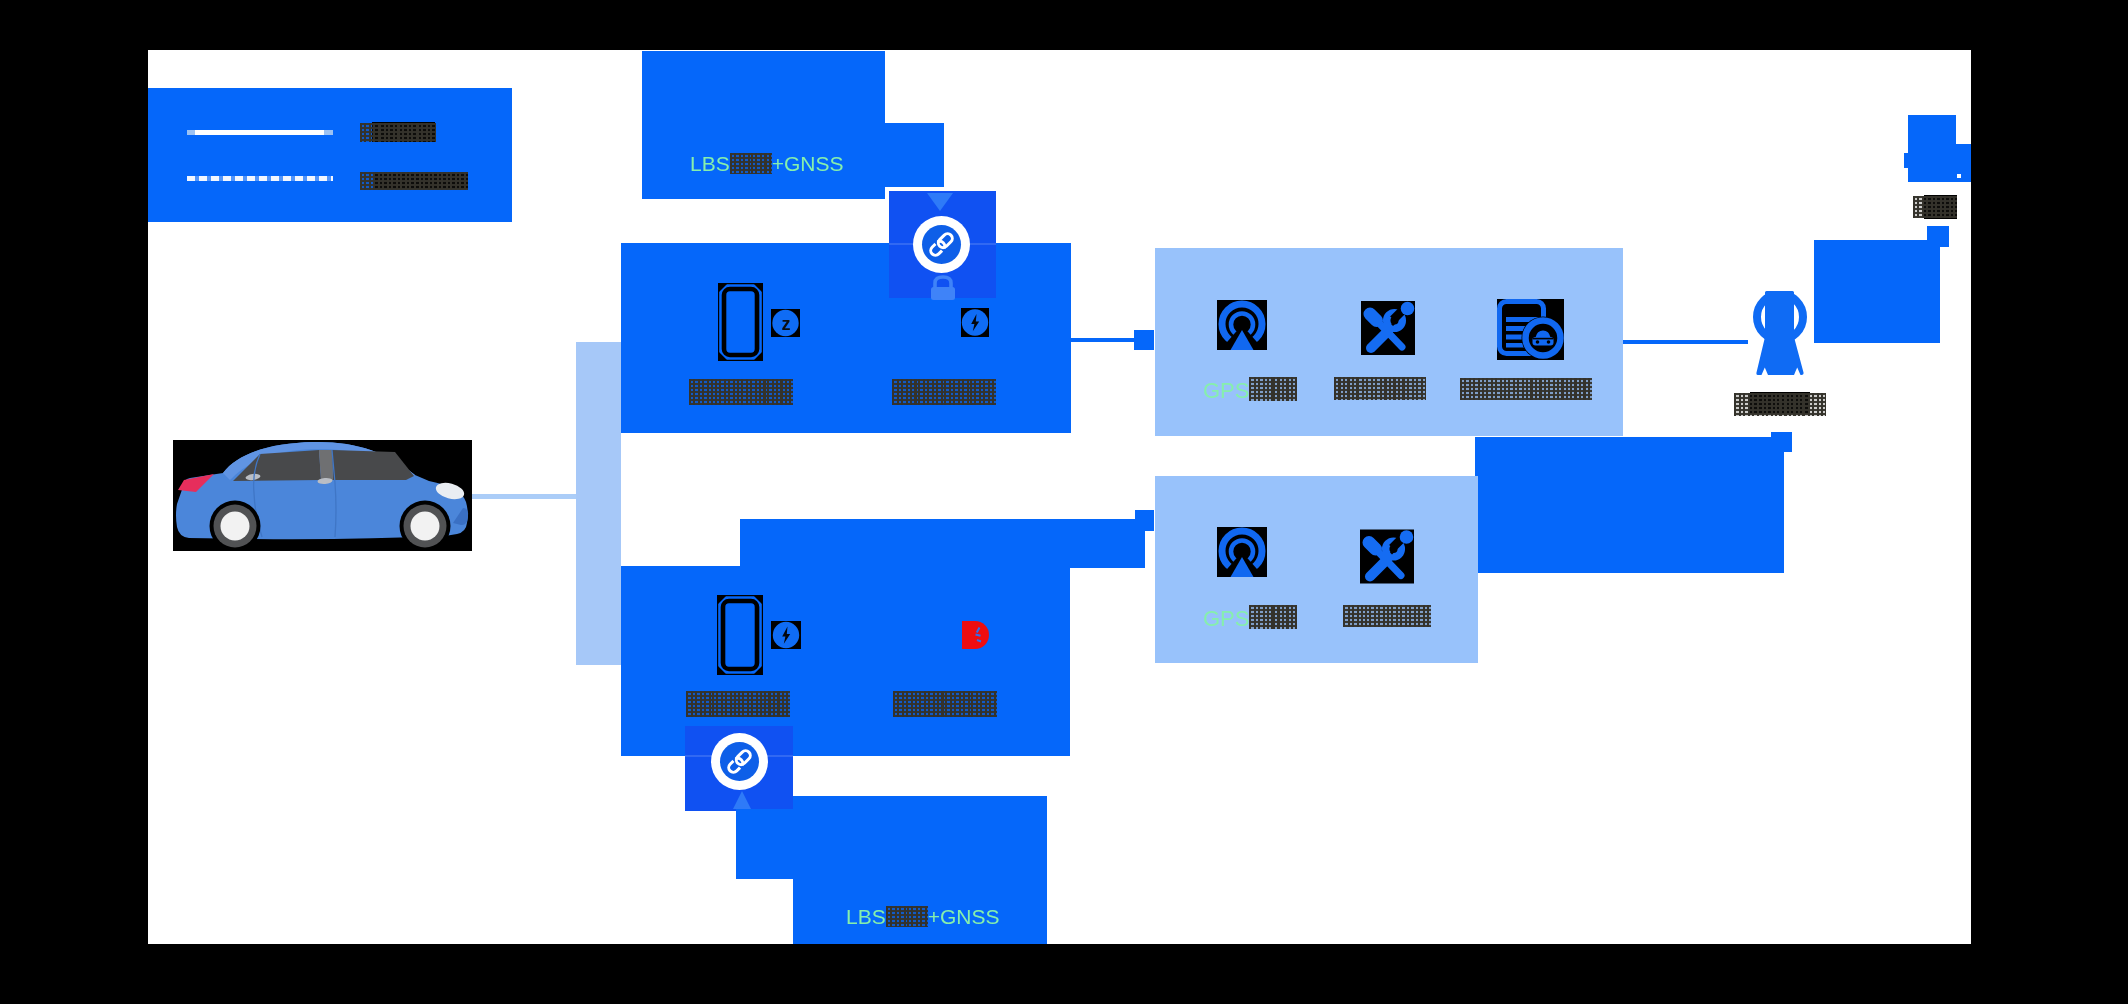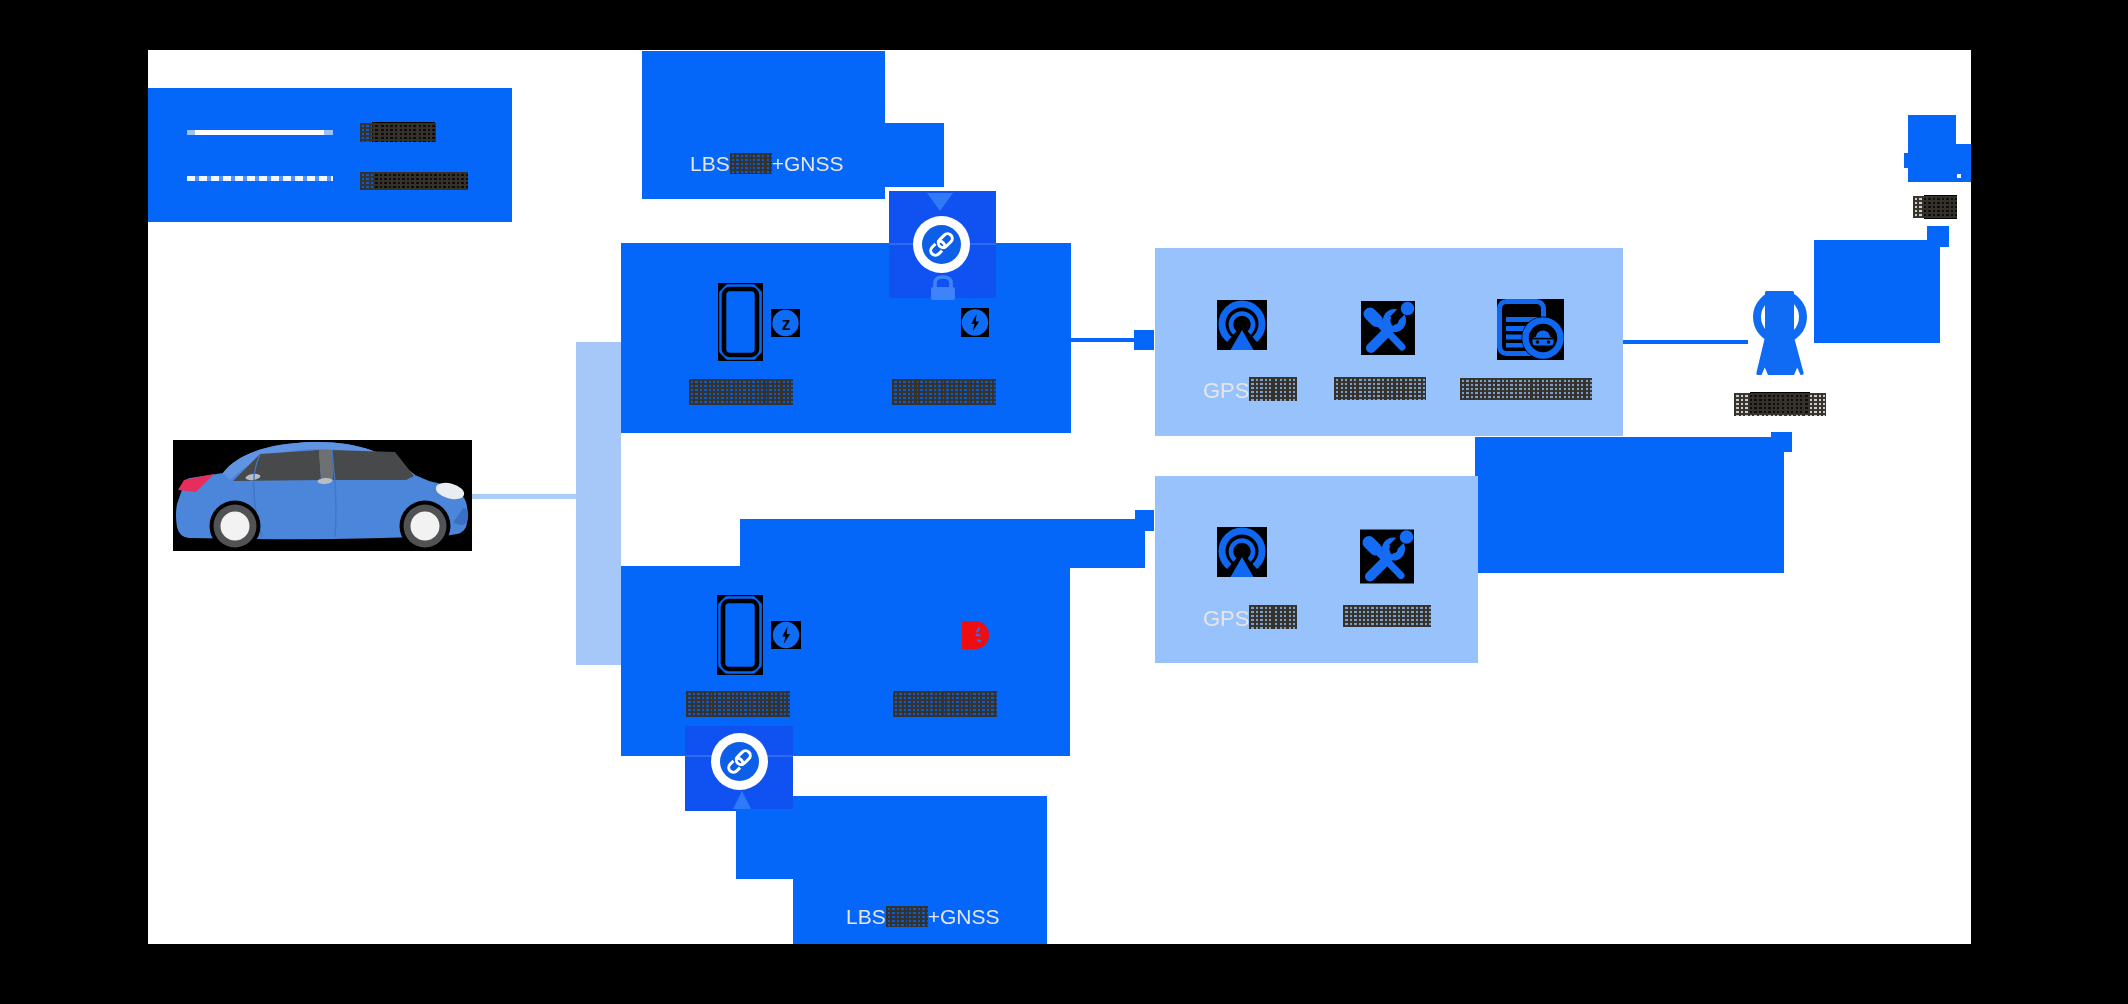--- a/index.html
+++ b/index.html
@@ -2,21 +2,21 @@
 <html><head><meta charset="utf-8">
 <style>
 html,body{margin:0;padding:0;background:#000;}
 #c{position:relative;width:2128px;height:1004px;background:#000;overflow:hidden;
    font-family:"Liberation Sans",sans-serif;}
 .a{position:absolute;}
 .b{background:#0567fa;}
 .db{background:#1051f2;}
 .lb{background:#98c2fb;}
 .bb{background:#000;}
-.t{position:absolute;color:#e5e5e5;white-space:nowrap;font-family:"Liberation Sans",sans-serif;}
+.t{position:absolute;color:#86efac;white-space:nowrap;font-family:"Liberation Sans",sans-serif;}
 .cj{display:inline-block;vertical-align:-3px;
  background:
   repeating-linear-gradient(180deg,rgba(52,50,43,.96) 0 2px,rgba(52,50,43,.25) 2px 4px),
   repeating-linear-gradient(90deg,#34322b 0 2px,transparent 2px 4.5px);}
 </style></head>
 <body>
 <div id="c">
 
   <div class="a" style="left:148px;top:50px;width:1823px;height:894px;background:#fff;"></div>
 

